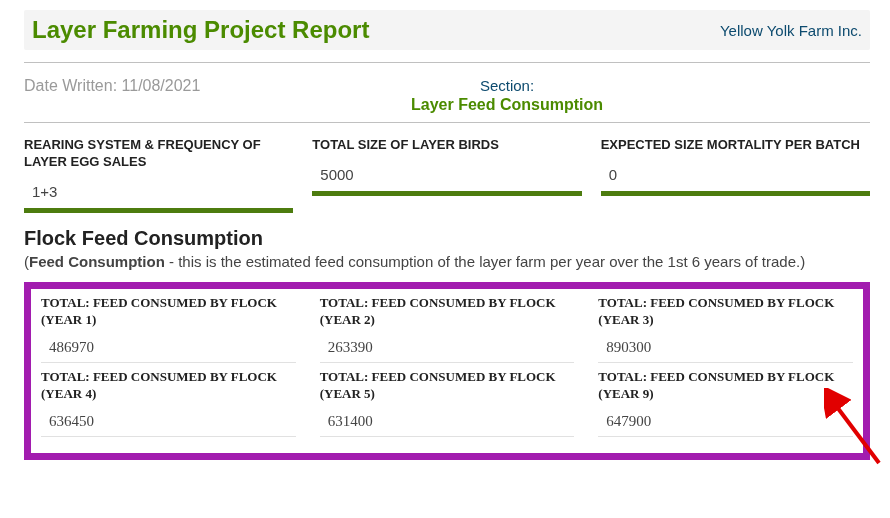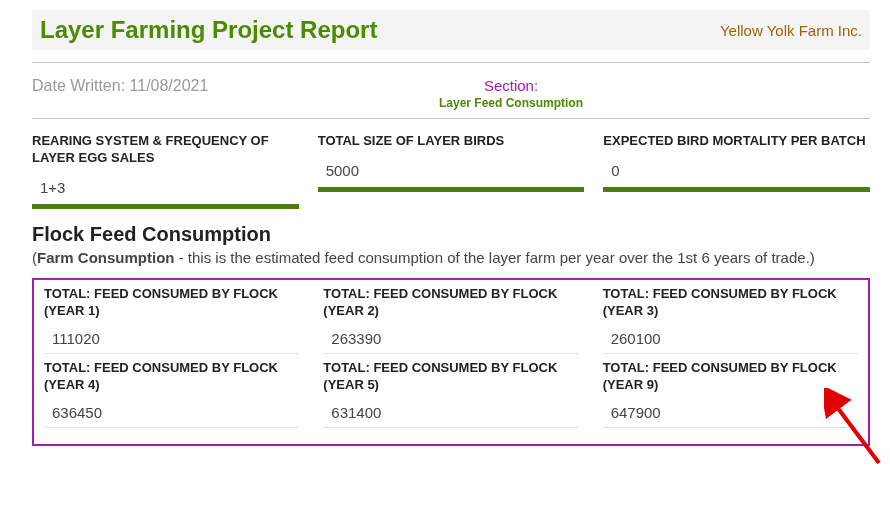--- a/index.html
+++ b/index.html
@@ -6,38 +6,38 @@
   html, body {
     margin: 0;
     padding: 0;
     font-family: Verdana, Geneva, sans-serif;
     background: #fff;
     color: #333;
     width: 890px;
     height: 518px;
   }
   .page {
-    padding: 10px 20px 20px 32px;
+    padding: 10px 20px 20px 24px;
     position: relative;
   }
   .header-bar {
     background: #f4f4f4;
     padding: 6px 8px;
     display: flex;
     justify-content: space-between;
     align-items: center;
     border-radius: 2px;
   }
   .report-title {
     color: #4b8b00;
     font-weight: bold;
     font-size: 24px;
   }
   .company {
-    color: #a16207;
+    color: #0c4a6e;
     font-size: 15px;
   }
   .hr {
     border-top: 1px solid #c0c0c0;
     margin: 12px 0 8px 0;
   }
   .meta-row {
     display: flex;
     align-items: flex-start;
     margin: 14px 0 6px 0;
@@ -45,28 +45,28 @@
   .date-written {
     color: #9a9a9a;
     font-size: 16px;
     width: 300px;
   }
   .section-block {
     text-align: center;
     flex: 1;
   }
   .section-label {
-    color: #a21caf;
+    color: #0c4a6e;
     font-size: 15px;
     margin-bottom: 2px;
   }
   .section-name {
     color: #4b8b00;
     font-weight: bold;
-    font-size: 12px;
+    font-size: 16px;
   }
   .hr2 {
     border-top: 1px solid #c0c0c0;
     margin: 8px 0 14px 0;
   }
   .fields-row {
     display: flex;
     gap: 19px;
     margin-bottom: 14px;
     justify-content: space-between;
@@ -94,23 +94,24 @@
     margin-top: 6px;
   }
   .subdesc {
     font-size: 15px;
     color: #444;
     margin: 2px 0 10px 0;
     line-height: 1.35;
   }
   .subdesc .bold { font-weight: bold; }
   .highlight-box {
-    border: 2px solid #a21caf;
+    border: 7px solid #a21caf;
     padding: 6px 10px 10px 10px;
     position: relative;
+    font-family: Liberation Serif, serif;
   }
   .yr-row {
     display: flex;
     gap: 24px;
     margin-bottom: 6px;
   }
   .yr-field { flex: 1; }
   .yr-label {
     font-weight: bold;
     font-size: 13px;
@@ -156,43 +157,43 @@
   <div class="fields-row">
     <div class="field">
       <div class="field-label">REARING SYSTEM &amp; FREQUENCY OF LAYER EGG SALES</div>
       <div class="field-value">1+3</div>
     </div>
     <div class="field">
       <div class="field-label">TOTAL SIZE OF LAYER BIRDS</div>
       <div class="field-value">5000</div>
     </div>
     <div class="field">
-      <div class="field-label">EXPECTED BIRD MORTALITY PER BATCH</div>
+      <div class="field-label">EXPECTED SIZE MORTALITY PER BATCH</div>
       <div class="field-value">0</div>
     </div>
   </div>
 
   <div class="subheading">Flock Feed Consumption</div>
   <div class="subdesc">
-    <span>(</span><span class="bold">Farm Consumption</span><span> - this is the estimated feed consumption of the layer farm per year over the 1st 6 years of trade.)</span>
+    <span>(</span><span class="bold">Feed Consumption</span><span> - this is the estimated feed consumption of the layer farm per year over the 1st 6 years of trade.)</span>
   </div>
 
   <div class="highlight-box">
     <div class="yr-row">
       <div class="yr-field">
         <div class="yr-label">TOTAL: FEED CONSUMED BY FLOCK (YEAR 1)</div>
-        <div class="yr-value">111020</div>
+        <div class="yr-value">486970</div>
       </div>
       <div class="yr-field">
         <div class="yr-label">TOTAL: FEED CONSUMED BY FLOCK (YEAR 2)</div>
         <div class="yr-value">263390</div>
       </div>
       <div class="yr-field">
         <div class="yr-label">TOTAL: FEED CONSUMED BY FLOCK (YEAR 3)</div>
-        <div class="yr-value">260100</div>
+        <div class="yr-value">890300</div>
       </div>
     </div>
     <div class="yr-row">
       <div class="yr-field">
         <div class="yr-label">TOTAL: FEED CONSUMED BY FLOCK (YEAR 4)</div>
         <div class="yr-value">636450</div>
       </div>
       <div class="yr-field">
         <div class="yr-label">TOTAL: FEED CONSUMED BY FLOCK (YEAR 5)</div>
         <div class="yr-value">631400</div>

